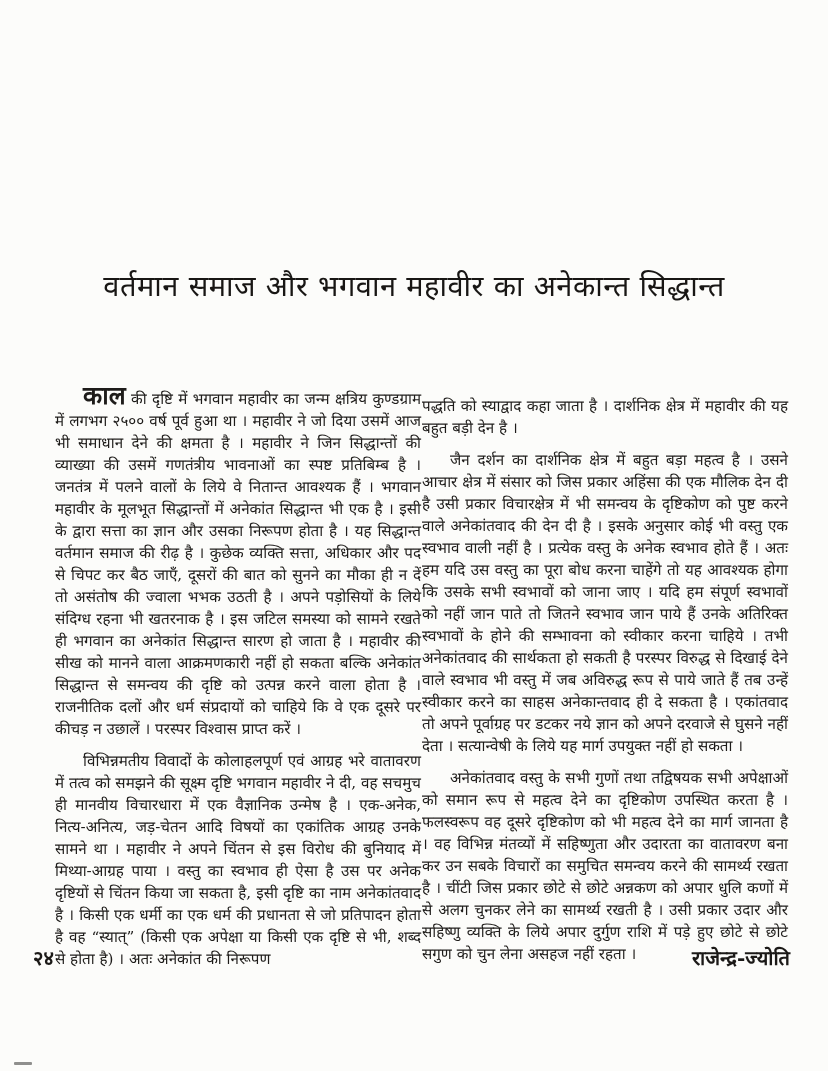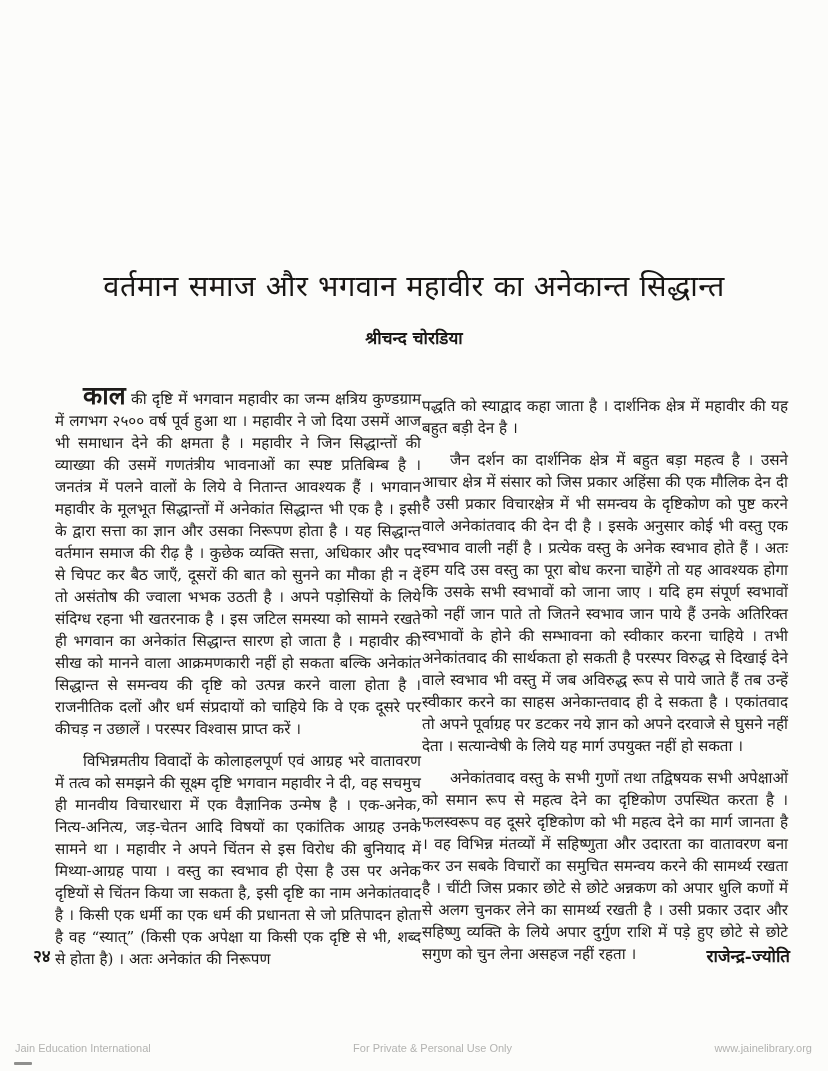--- a/index.html
+++ b/index.html
@@ -65,21 +65,21 @@
     line-height: 1;
   }
   .page-footer {
     position: absolute;
     top: 944px;
     left: 33px;
     width: 757px;
     display: flex;
     justify-content: space-between;
     align-items: baseline;
-    font-size: 17px;
+    font-size: 20px;
     font-weight: 700;
     color: #1b1917;
     gap: 40px;
   }
   .scan-footer {
     position: absolute;
     top: 1042px;
     left: 15px;
     width: 797px;
     display: flex;
@@ -99,21 +99,20 @@
     border-radius: 1px;
   }
 </style>
 </head>
 <body>
 
 <div class="page">
 
   <h1 class="article-title">वर्तमान समाज और भगवान महावीर का अनेकान्त सिद्धान्त</h1>
 
-  <div class="article-author">श्रीचन्द चोरडिया</div>
 
   <div class="columns">
 
     <div class="column">
       <p><span class="lead-word">काल</span><span> की दृष्टि में भगवान महावीर का जन्म क्षत्रिय कुण्डग्राम में लगभग २५०० वर्ष पूर्व हुआ था । महावीर ने जो दिया उसमें आज भी समाधान देने की क्षमता है । महावीर ने जिन सिद्धान्तों की व्याख्या की उसमें गणतंत्रीय भावनाओं का स्पष्ट प्रतिबिम्ब है । जनतंत्र में पलने वालों के लिये वे नितान्त आवश्यक हैं । भगवान महावीर के मूलभूत सिद्धान्तों में अनेकांत सिद्धान्त भी एक है । इसी के द्वारा सत्ता का ज्ञान और उसका निरूपण होता है । यह सिद्धान्त वर्तमान समाज की रीढ़ है । कुछेक व्यक्ति सत्ता, अधिकार और पद से चिपट कर बैठ जाएँ, दूसरों की बात को सुनने का मौका ही न दें तो असंतोष की ज्वाला भभक उठती है । अपने पड़ोसियों के लिये संदिग्ध रहना भी खतरनाक है । इस जटिल समस्या को सामने रखते ही भगवान का अनेकांत सिद्धान्त सारण हो जाता है । महावीर की सीख को मानने वाला आक्रमणकारी नहीं हो सकता बल्कि अनेकांत सिद्धान्त से समन्वय की दृष्टि को उत्पन्न करने वाला होता है । राजनीतिक दलों और धर्म संप्रदायों को चाहिये कि वे एक दूसरे पर कीचड़ न उछालें । परस्पर विश्वास प्राप्त करें ।</span></p>
       <p>विभिन्नमतीय विवादों के कोलाहलपूर्ण एवं आग्रह भरे वातावरण में तत्व को समझने की सूक्ष्म दृष्टि भगवान महावीर ने दी, वह सचमुच ही मानवीय विचारधारा में एक वैज्ञानिक उन्मेष है । एक-अनेक, नित्य-अनित्य, जड़-चेतन आदि विषयों का एकांतिक आग्रह उनके सामने था । महावीर ने अपने चिंतन से इस विरोध की बुनियाद में मिथ्या-आग्रह पाया । वस्तु का स्वभाव ही ऐसा है उस पर अनेक दृष्टियों से चिंतन किया जा सकता है, इसी दृष्टि का नाम अनेकांतवाद है । किसी एक धर्मी का एक धर्म की प्रधानता से जो प्रतिपादन होता है वह “स्यात्” (किसी एक अपेक्षा या किसी एक दृष्टि से भी, शब्द से होता है) । अतः अनेकांत की निरूपण</p>
     </div>
 
     <div class="column">
       <p class="no-indent">पद्धति को स्याद्वाद कहा जाता है । दार्शनिक क्षेत्र में महावीर की यह बहुत बड़ी देन है ।</p>
@@ -121,21 +120,16 @@
       <p>अनेकांतवाद वस्तु के सभी गुणों तथा तद्विषयक सभी अपेक्षाओं को समान रूप से महत्व देने का दृष्टिकोण उपस्थित करता है । फलस्वरूप वह दूसरे दृष्टिकोण को भी महत्व देने का मार्ग जानता है । वह विभिन्न मंतव्यों में सहिष्णुता और उदारता का वातावरण बना कर उन सबके विचारों का समुचित समन्वय करने की सामर्थ्य रखता है । चींटी जिस प्रकार छोटे से छोटे अन्नकण को अपार धुलि कणों में से अलग चुनकर लेने का सामर्थ्य रखती है । उसी प्रकार उदार और सहिष्णु व्यक्ति के लिये अपार दुर्गुण राशि में पड़े हुए छोटे से छोटे सगुण को चुन लेना असहज नहीं रहता ।</p>
     </div>
 
   </div>
 
   <div class="page-footer">
     <span>२४</span>
     <span>राजेन्द्र-ज्योति</span>
   </div>
 
-  <div class="scan-footer">
-    <span>Jain Education International</span>
-    <span>For Private &amp; Personal Use Only</span>
-    <span>www.jainelibrary.org</span>
-  </div>
 
   <div class="corner-mark"></div>
 
 </div>
 
 </body></html>

